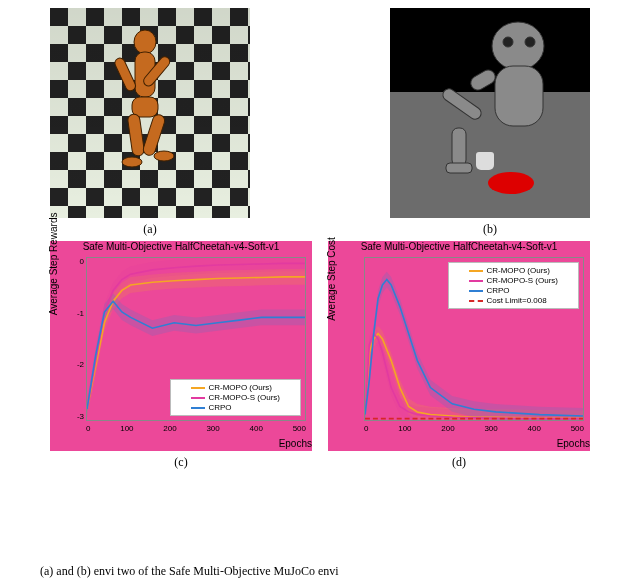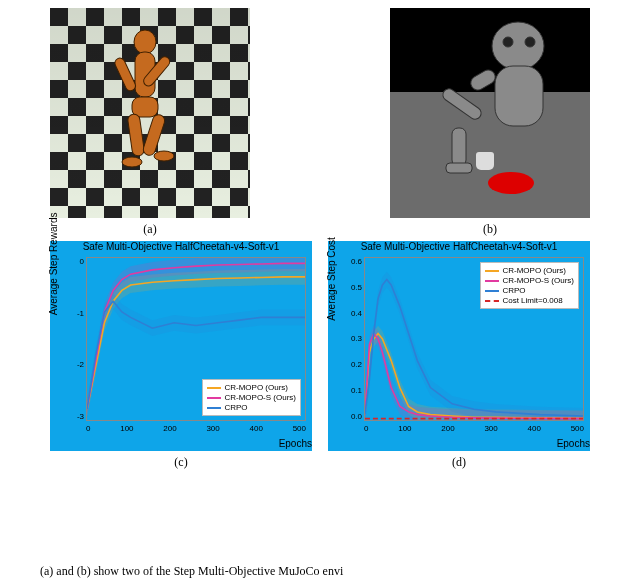--- a/index.html
+++ b/index.html
@@ -12,27 +12,27 @@
 .checker::after{content:"";position:absolute;inset:0;background:linear-gradient(rgba(0,0,0,.1),rgba(0,0,0,0))}
 .humanoid{position:absolute;left:50%;top:50%;transform:translate(-50%,-50%)}
 .humanoid svg{width:120px;height:180px}
 .robot-scene{width:100%;height:100%;background:#000;position:relative}
 .table{position:absolute;left:0;right:0;bottom:0;height:60%;background:#6c6c6c}
 .robot{position:absolute;left:10px;top:10px}
 .robot svg{width:170px;height:190px}
 .red-spot{position:absolute;left:98px;bottom:24px;width:46px;height:22px;background:#d00;border-radius:50%}
 .cup{position:absolute;left:86px;bottom:48px;width:18px;height:18px;background:#ddd;border-radius:3px 3px 5px 5px}
 .cap{font-size:12px;margin-top:4px}
-.chart{width:262px;height:210px;position:relative;background:#0ea5e9}
+.chart{width:262px;height:210px;position:relative;background:#ec4899}
 .chart-title{position:absolute;left:0;right:0;top:0;text-align:center;font-size:10px;font-family:Arial,sans-serif}
 .plot{position:absolute;left:36px;top:16px;right:6px;bottom:30px;border:1px solid #888}
 .ylab{position:absolute;left:-2px;top:50%;transform:rotate(-90deg) translateX(30%);transform-origin:left top;font-size:10px;font-family:Arial,sans-serif;white-space:nowrap}
 .xlab{position:absolute;left:0;right:0;bottom:2px;text-align:right;font-size:10px;font-family:Arial,sans-serif}
 .legend{position:absolute;background:#fff;border:1px solid #bbb;font-size:8px;font-family:Arial,sans-serif;padding:2px 4px}
-.legend-row{display:flex;align-items:center;gap:3px;margin:1px 0}
+.legend-row{display:flex;align-items:center;gap:3px;margin:1px 16px}
 .swatch{width:14px;height:2px}
 .swatch.dash{border-top:2px dashed currentColor;height:0}
 .ticks-x{position:absolute;left:36px;right:6px;bottom:18px;display:flex;justify-content:space-between;font-size:8px;font-family:Arial,sans-serif}
 .ticks-y{position:absolute;left:8px;top:16px;bottom:30px;width:26px;display:flex;flex-direction:column;justify-content:space-between;align-items:flex-end;font-size:8px;font-family:Arial,sans-serif}
 svg.curve{position:absolute;inset:0;width:100%;height:100%}
 .caption-line{position:absolute;left:40px;right:30px;bottom:6px;font-size:12px;white-space:nowrap;overflow:hidden}
 </style>
 </head>
 <body>
 
@@ -167,28 +167,19 @@
             </div>
         </div>
         <div class="ticks-x" id="tx-cost">
             <span>0</span>
             <span>100</span>
             <span>200</span>
             <span>300</span>
             <span>400</span>
             <span>500</span>
           </div>
-        <div class="ticks-y" id="ty-cost">
-            <span>0.6</span>
-            <span>0.5</span>
-            <span>0.4</span>
-            <span>0.3</span>
-            <span>0.2</span>
-            <span>0.1</span>
-            <span>0.0</span>
-          </div>
       </div>
       <div class="cap">(d)</div>
     </div>
   </div>
 </div>
 
-<div class="caption-line">    (a) and (b) show two of the Step Multi-Objective MuJoCo envi</div>
+<div class="caption-line">    (a) and (b) envi two of the Safe Multi-Objective MuJoCo envi</div>
 
 </body></html>

